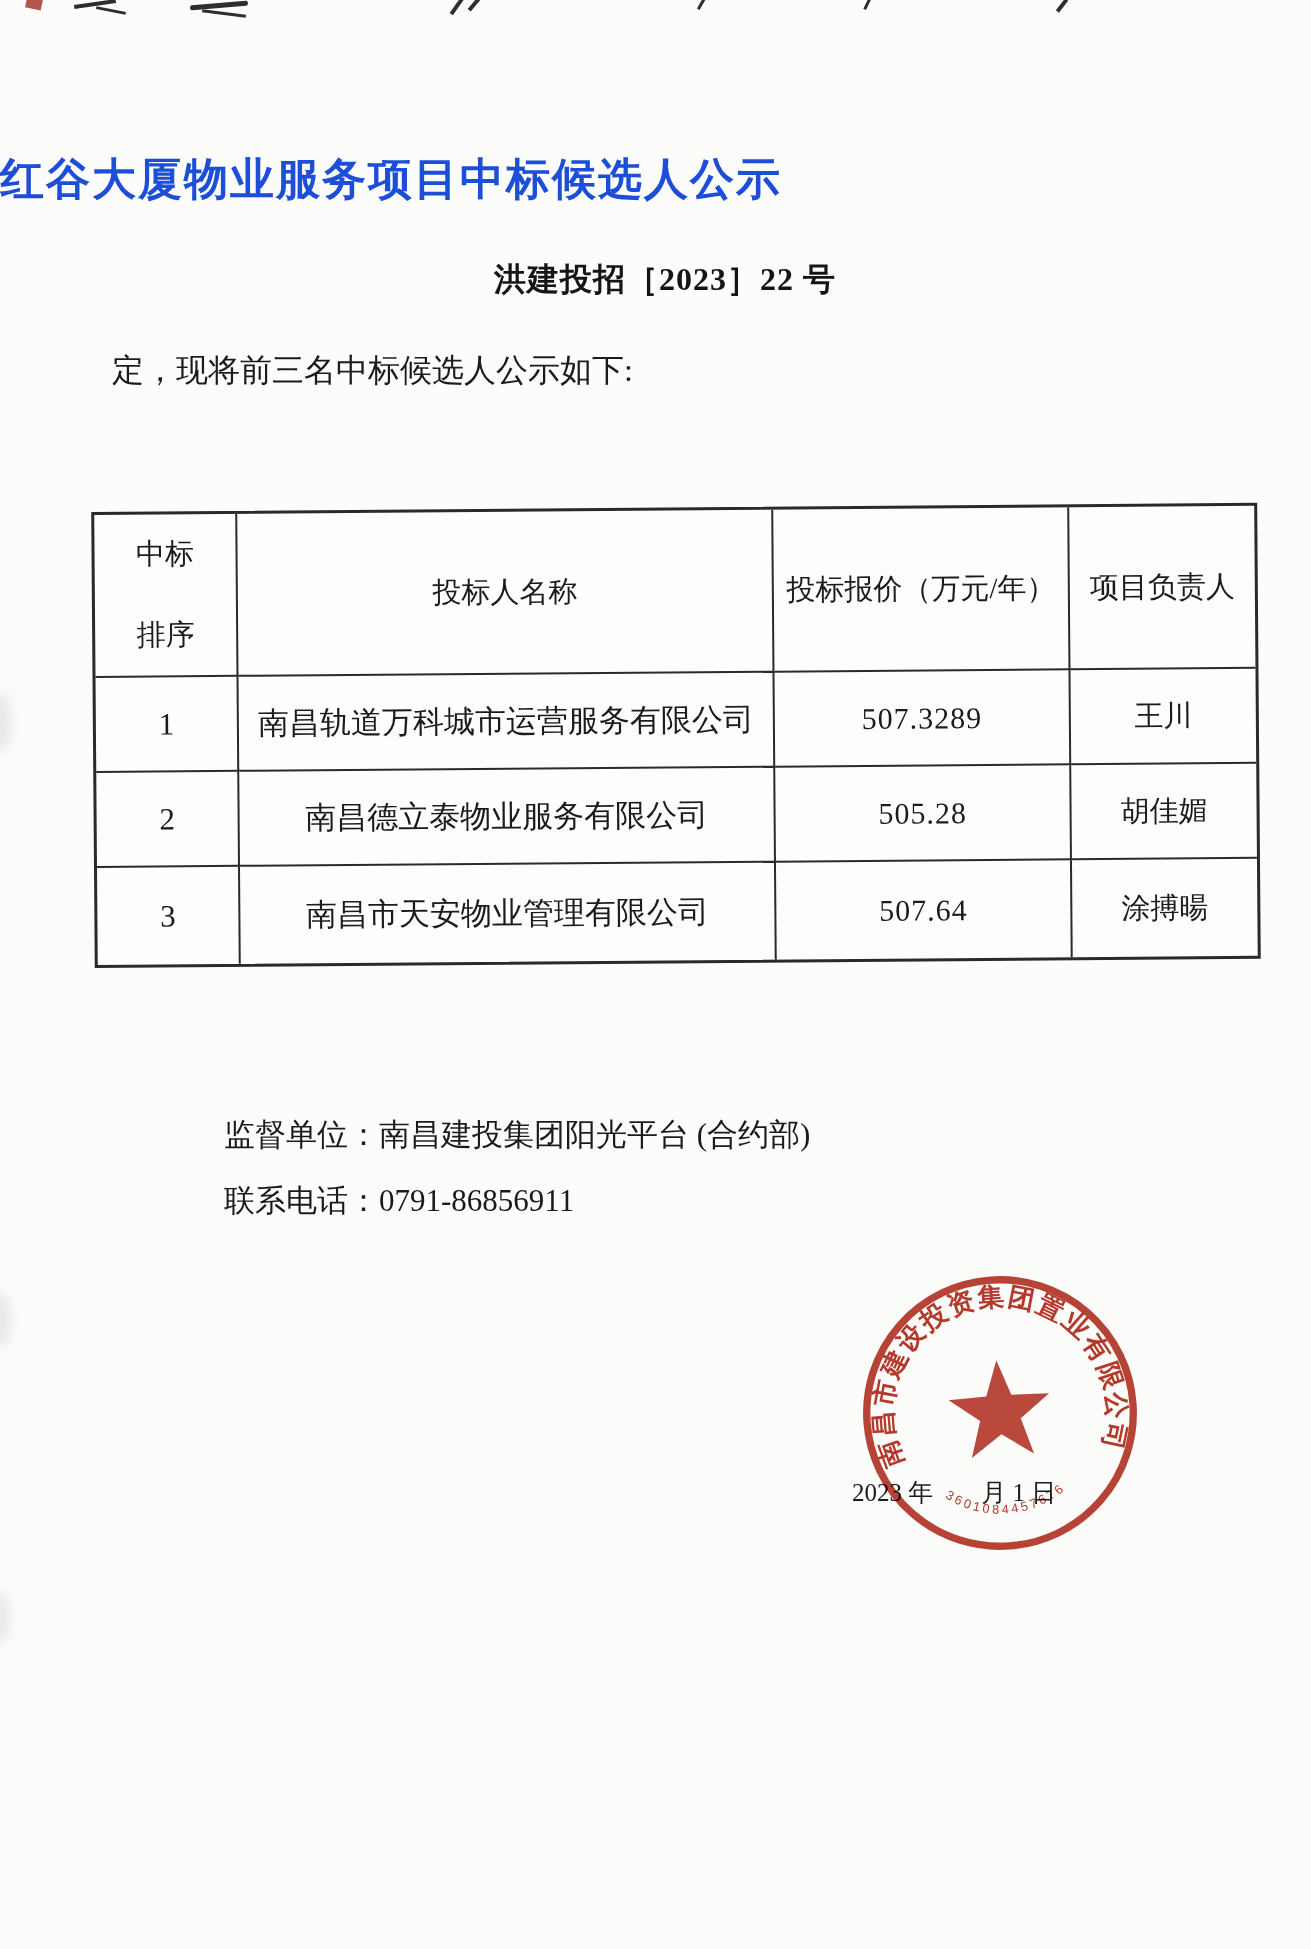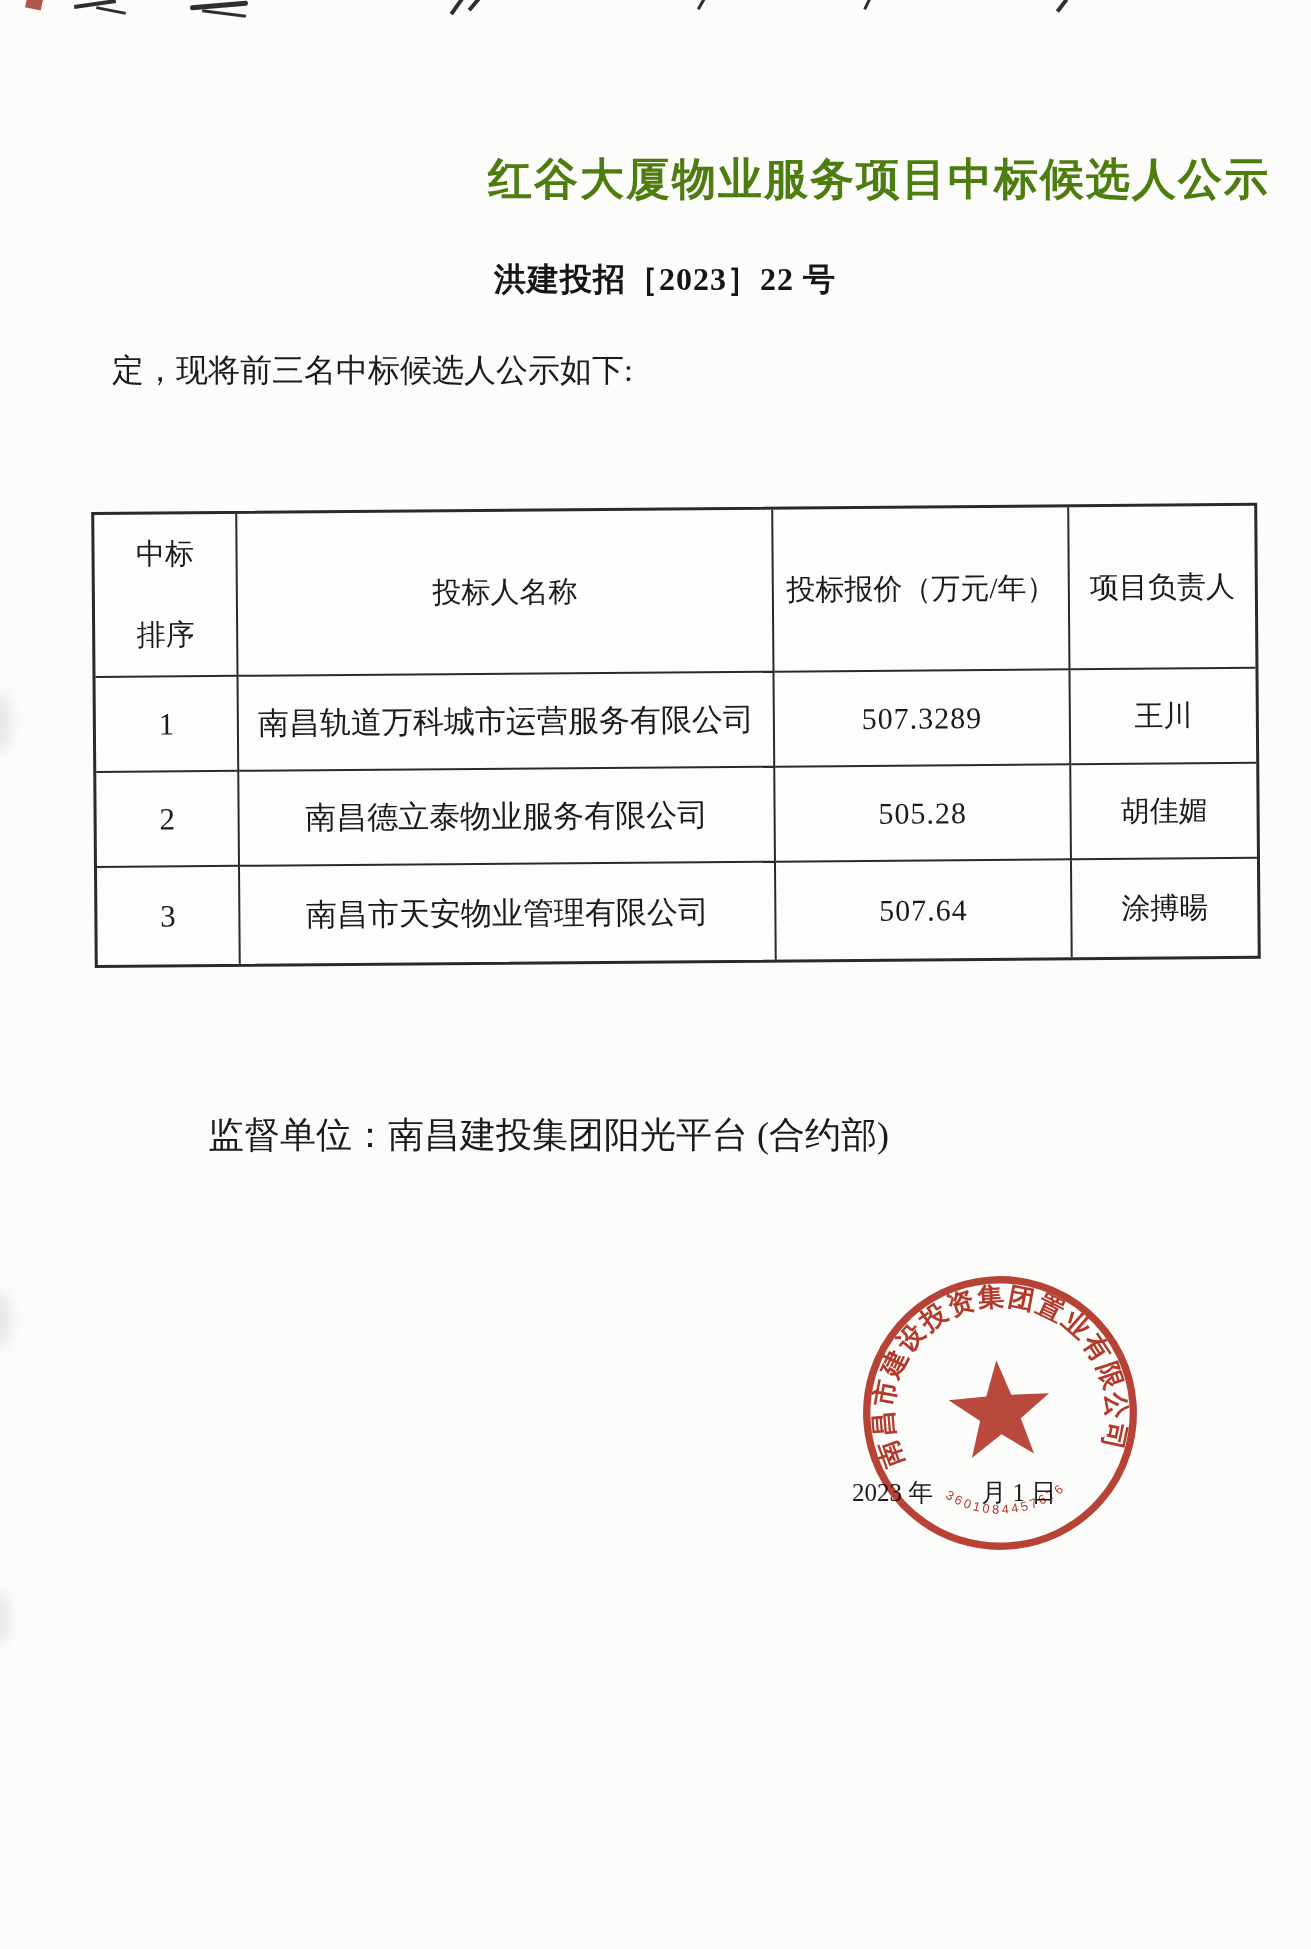--- a/index.html
+++ b/index.html
@@ -9,42 +9,42 @@
     margin:0 auto;
     background:#fcfcfa;
     overflow:hidden;
     font-family:"Liberation Serif", serif;
     color:#1b1b1b;
   }
 
   
   .doc-title {
     position:absolute; top:150px; left:0; width:1270px;
-    text-align:right;
+    text-align:left;
     font-family:"Liberation Sans", sans-serif;
     font-weight:700; font-size:44px; letter-spacing:2px;
-    color:#4d7c0f;
+    color:#1d4ed8;
   }
   .doc-number {
     position:absolute; top:258px; left:0; width:1330px;
     text-align:center;
     font-weight:700; font-size:32px; letter-spacing:1px;
     color:#151518;
   }
 
   
   .para { position:absolute; font-size:32px; }
   .para .line { height:60px; line-height:60px; white-space:nowrap; }
   .line-justify { text-align:justify; text-align-last:justify; white-space:normal !important; }
   .intro { top:340px; left:112px; width:1082px; }
   .intro .l1 { padding-left:92px; }
   .notice { top:968px; left:158px; width:1040px; }
   .notice .l1 { padding-left:42px; }
 
-  .contact-line { position:absolute; left:208px; height:44px; line-height:44px; font-size:36px; white-space:nowrap; }
+  .contact-line { position:absolute; left:224px; height:44px; line-height:44px; font-size:31px; white-space:nowrap; }
   .supervisor-line { top:1113px; }
   .phone-line { top:1179px; }
 
   
   .bid-table {
     position:absolute; top:512px; left:93px;
     display:grid;
     grid-template-columns:143px 536px 296px 185px;
     grid-template-rows:163px 95px 95px 97px;
     border:3px solid #2a2a2a;
@@ -146,20 +146,21 @@
     <div class="cell manager-cell col-last">胡佳媚</div>
 
     <div class="cell row-last">3</div>
     <div class="cell row-last">南昌市天安物业管理有限公司</div>
     <div class="cell price-cell row-last">507.64</div>
     <div class="cell manager-cell col-last row-last">涂搏暘</div>
   </div>
 
 
   <div class="contact-line supervisor-line">监督单位：南昌建投集团阳光平台 (合约部)</div>
+  <div class="contact-line phone-line">联系电话：0791-86856911</div>
 
   <div class="date-line">
     <span>2023 年</span><span class="date-gap"></span><span>月 1 日</span>
   </div>
 
   <svg class="seal" viewBox="-150 -150 300 300" xmlns="http://www.w3.org/2000/svg">
     <defs>
       <path id="sealArc" d="M -100 46 A 110 110 0 1 1 100 46" fill="none"></path>
       <path id="sealBottom" d="M -62 82 A 103 103 0 0 0 62 82" fill="none"></path>
     </defs>

